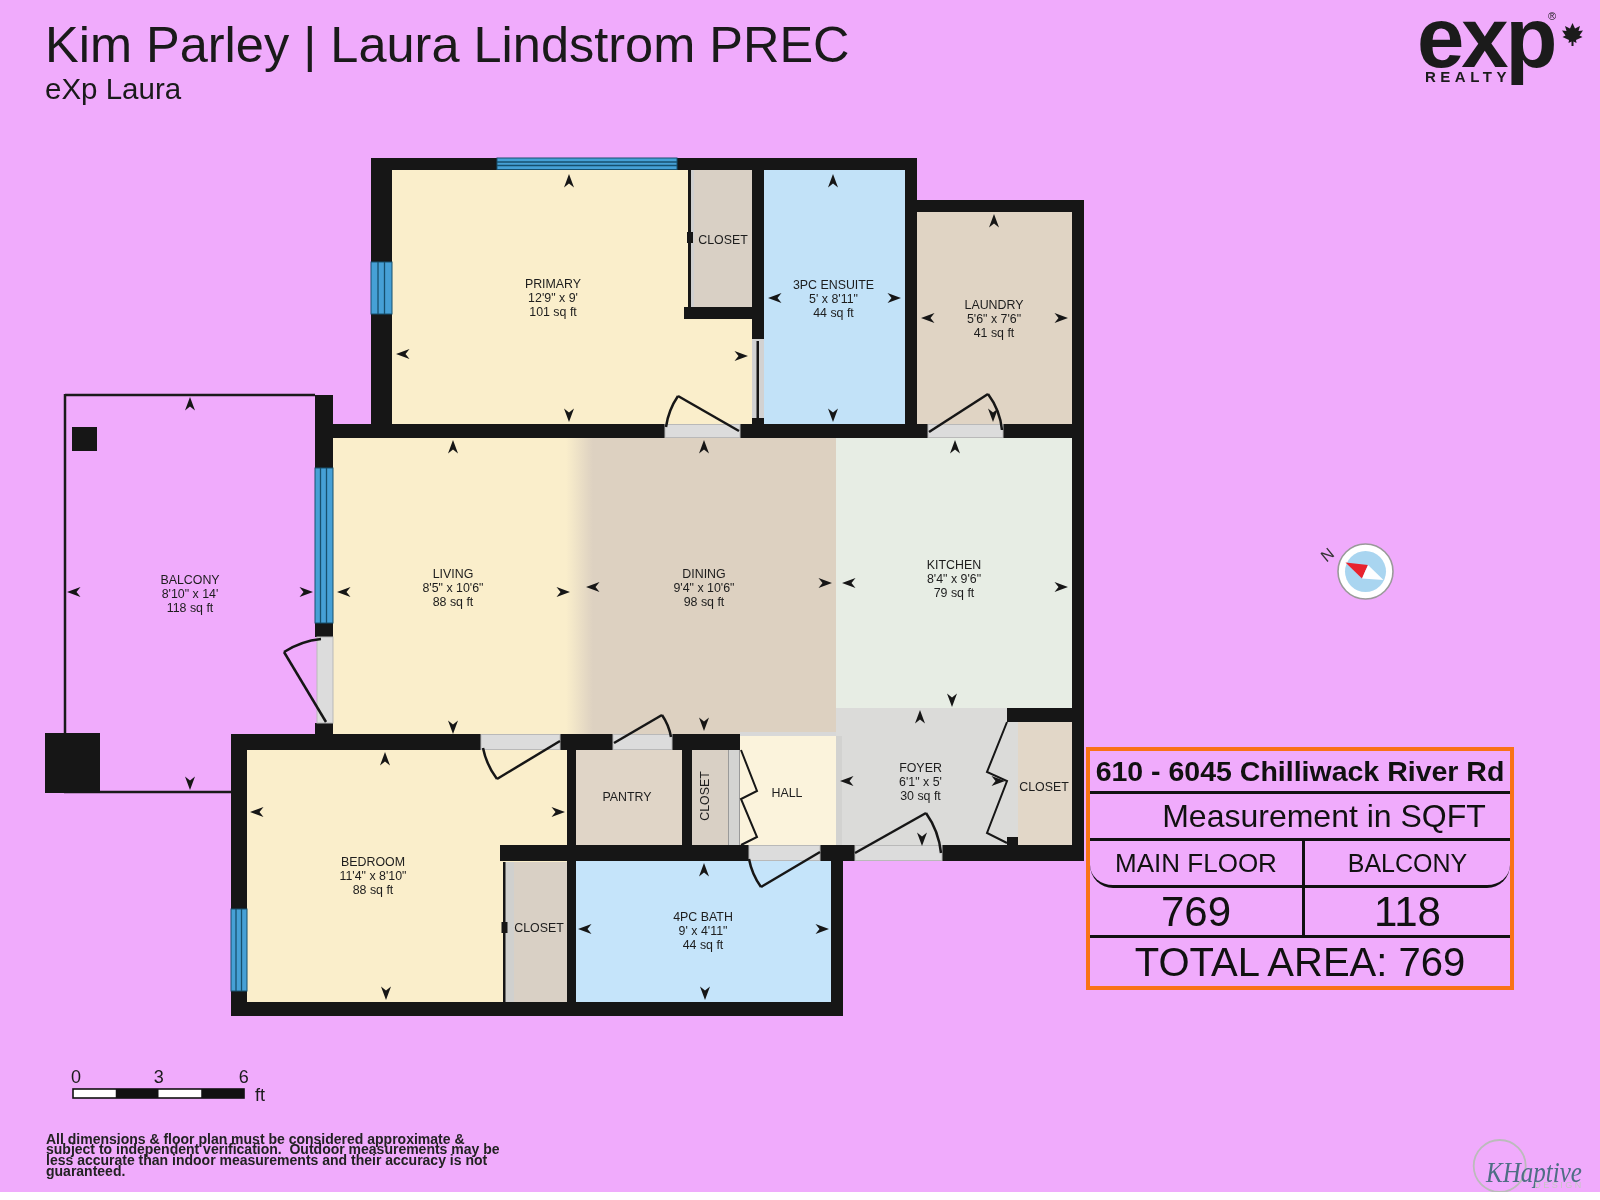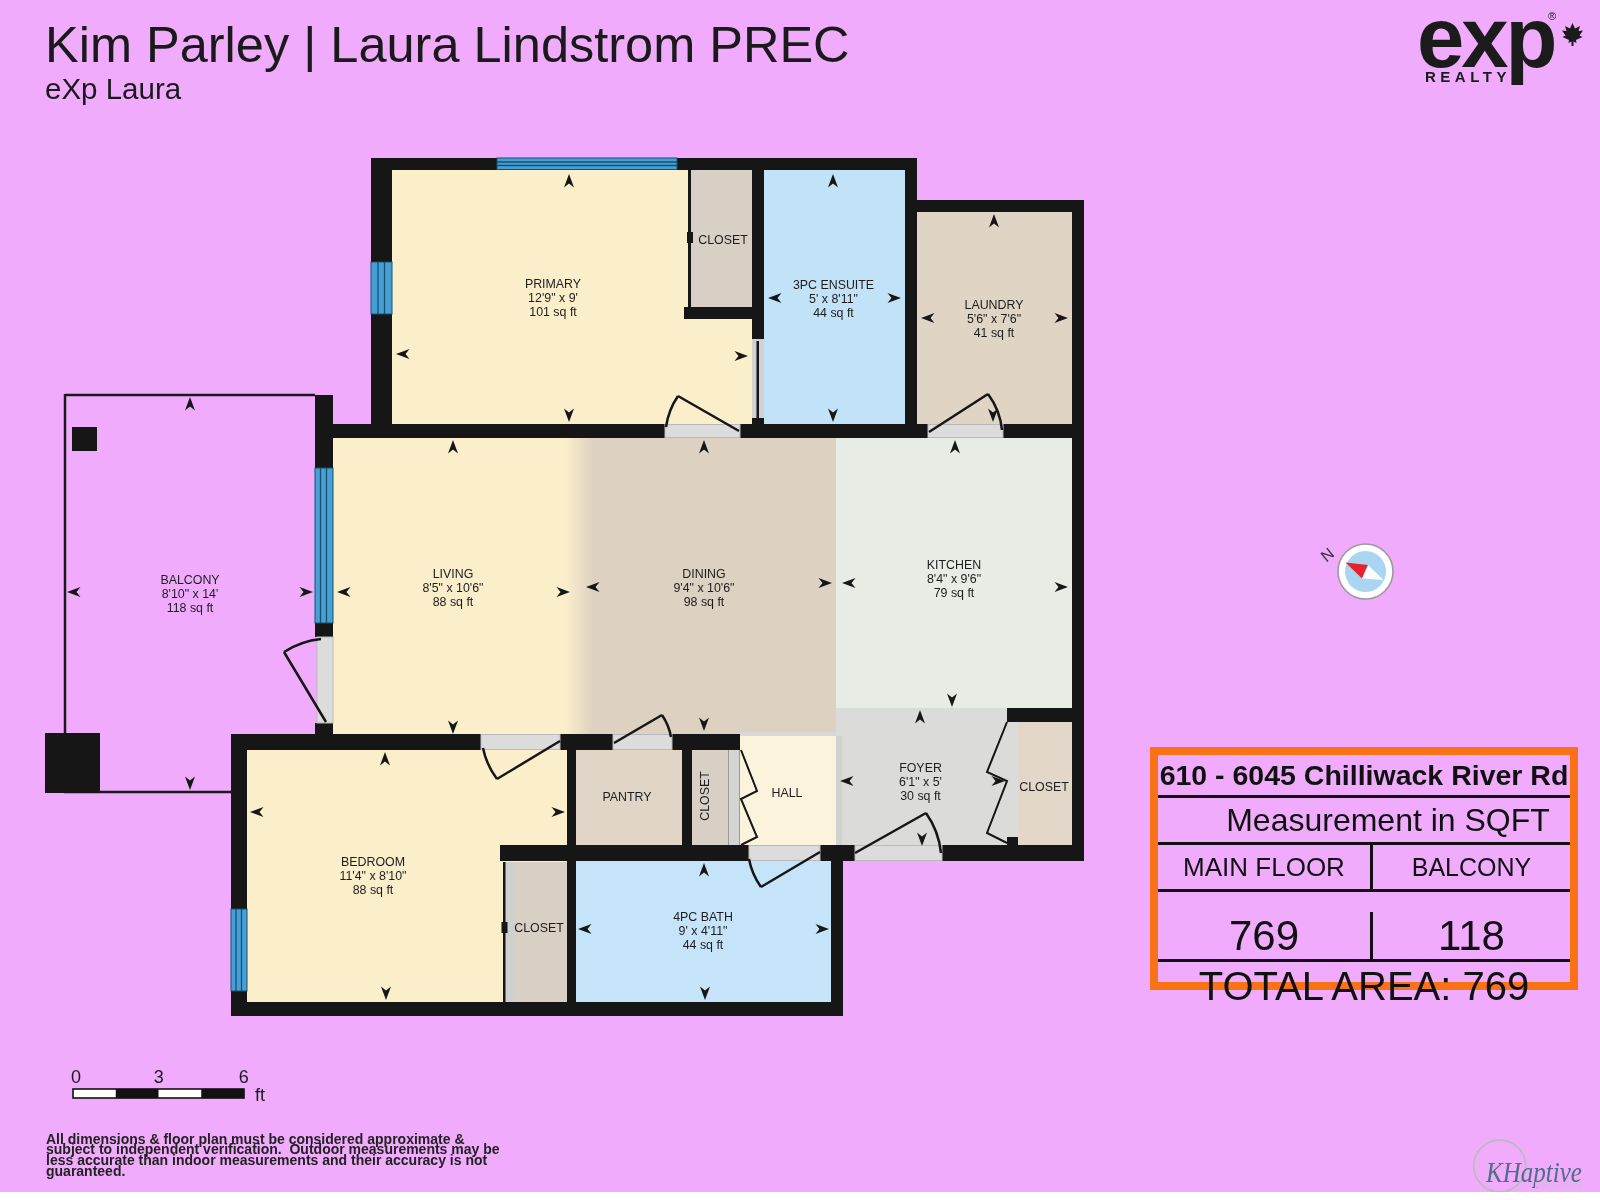--- a/index.html
+++ b/index.html
@@ -245,28 +245,28 @@
       <path id="leaf" fill="#1b1b1b" d="M1572.5,23 L1575,28.5 L1580,26 L1578.5,31 L1583,30.5 L1579.5,35.5 L1582.5,37 L1576,40 L1576.5,43 L1573.5,41.5 L1573.5,46 L1571.5,46 L1571.5,41.5 L1568.5,43 L1569,40 L1562.5,37 L1565.5,35.5 L1562,30.5 L1566.5,31 L1565,26 L1570,28.5 Z"></path>
     </g>
 
     <g>
       <circle cx="1499.7" cy="1166" r="26" fill="none" stroke="#BBBBBB" stroke-width="1.8"></circle>
       <text x="1486" y="1182" font-size="29" font-style="italic" fill="#4E6E84" font-family="Liberation Serif, serif" textLength="96" lengthAdjust="spacingAndGlyphs">KHaptive</text>
       <text x="1559" y="1188" font-size="9" fill="#C6C6C6" letter-spacing="2.5" text-anchor="middle">DESIGN</text>
     </g>
   </svg>
 
-  <div class="abs" style="left:1150px;top:747px;width:428px;height:243px;border:8px solid #f97316;box-sizing:border-box;color:#111;">
+  <div class="abs" style="left:1086px;top:747px;width:428px;height:243px;border:4px solid #f97316;box-sizing:border-box;color:#111;">
     <div style="height:40px;border-bottom:3px solid #111;display:flex;align-items:center;justify-content:center;font-size:28.5px;font-weight:bold;white-space:nowrap;">610 - 6045 Chilliwack River Rd</div>
     <div style="height:44px;border-bottom:3px solid #111;display:flex;align-items:center;justify-content:center;font-size:32px;padding-left:48px;">Measurement in SQFT</div>
-    <div style="height:44px;border-bottom:3px solid #111;display:flex;">
+    <div style="height:44px;border-bottom:3px solid #111;display:flex;border-radius:23px;">
       <div style="width:212px;border-right:3px solid #111;display:flex;align-items:center;justify-content:center;font-size:26px;">MAIN FLOOR</div>
       <div style="flex:1;display:flex;align-items:center;justify-content:center;font-size:25px;">BALCONY</div>
     </div>
-    <div style="height:47px;border-bottom:3px solid #111;display:flex;margin-top:20px;">
+    <div style="height:47px;border-bottom:3px solid #111;display:flex;">
       <div style="width:212px;border-right:3px solid #111;display:flex;align-items:center;justify-content:center;font-size:42px;">769</div>
       <div style="flex:1;display:flex;align-items:center;justify-content:center;font-size:42px;">118</div>
     </div>
     <div style="height:48px;display:flex;align-items:center;justify-content:center;font-size:40px;">TOTAL AREA: 769</div>
   </div>
 
   <div class="abs" style="left:46px;top:1133.5px;font-size:14px;font-weight:bold;color:#222;line-height:10.7px;">
     All dimensions &amp; floor plan must be considered approximate &amp;<br>
     subject to independent verification.&nbsp;&nbsp;Outdoor measurements may be<br>
     less accurate than indoor measurements and their accuracy is not<br>

